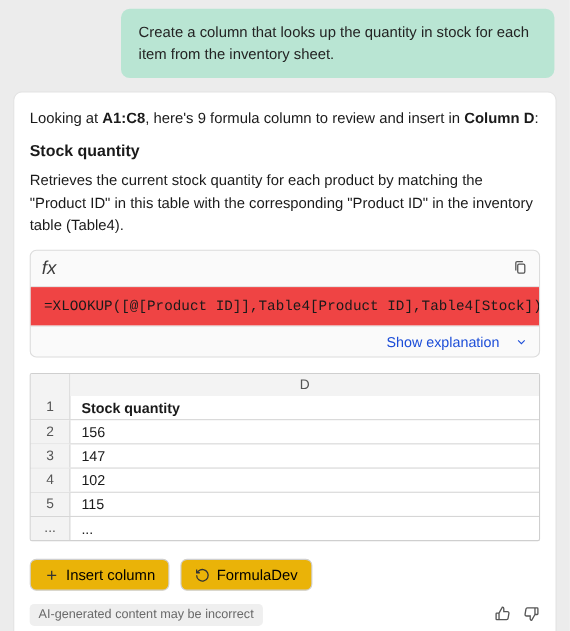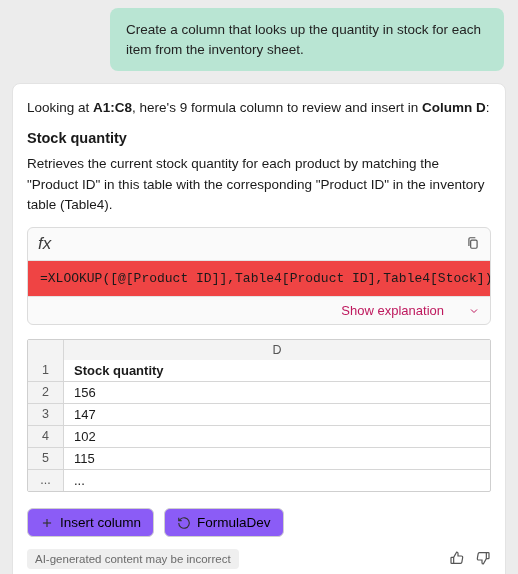--- a/index.html
+++ b/index.html
@@ -55,23 +55,23 @@
     background: #ef4444;
     font-family: Consolas, "Courier New", monospace;
     font-size: 13px;
     white-space: nowrap;
     overflow: hidden;
   }
   .show-exp {
     display: flex;
     align-items: center;
     justify-content: flex-end;
-    gap: 24px;
+    gap: 14px;
     padding: 6px 10px;
-    color: #be185d;
+    color: #1d4ed8;
     border-top: 1px solid #e3e3e3;
     font-size: 13px;
   }
   .chev { width: 12px; height: 12px; }
   .grid {
     margin-top: 14px;
     border: 1px solid #cfcfcf;
     border-radius: 2px;
     font-size: 13px;
   }
@@ -102,21 +102,21 @@
   .actions {
     display: flex;
     gap: 10px;
     margin-top: 16px;
   }
   .btn {
     display: flex;
     align-items: center;
     gap: 6px;
     border: 1px solid #cfcfcf;
-    background: #8b5cf6;
+    background: #eab308;
     border-radius: 6px;
     padding: 6px 12px;
     font-size: 13.5px;
     cursor: pointer;
   }
   .btn svg { width: 14px; height: 14px; color: #333; }
   .footer {
     display: flex;
     align-items: center;
     justify-content: space-between;

